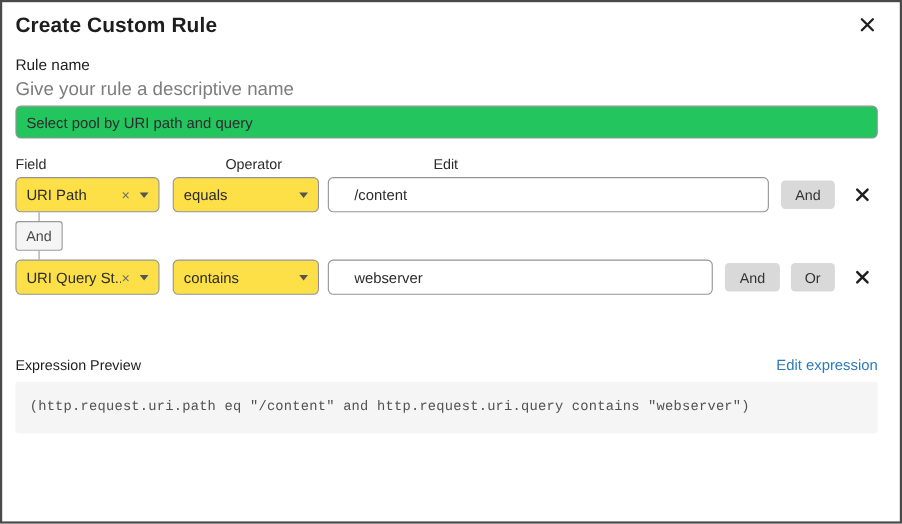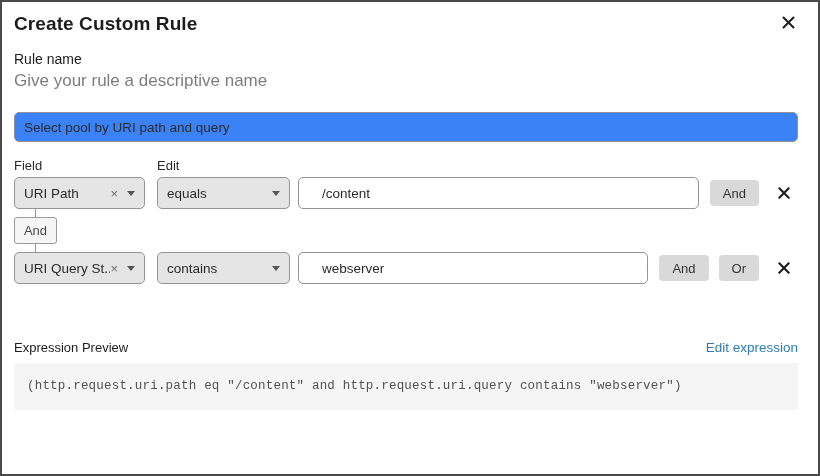--- a/index.html
+++ b/index.html
@@ -16,38 +16,38 @@
 
   
   .dlg-header { display: flex; justify-content: space-between; align-items: flex-start; margin-top: 10px; gap: 28px; }
   .dlg-title { font-size: 19px; font-weight: bold; color: #1d1d1d; line-height: 24px; letter-spacing: .1px; }
   .close-btn { background: none; border: none; padding: 2px; margin-top: 1px; cursor: pointer; line-height: 0; }
 
   
   .rule-label { margin-top: 15px; font-size: 14px; color: #202020; line-height: 17px; }
   .rule-helper { margin-top: 4px; font-size: 17px; color: #7d7d7d; line-height: 17px; }
   .rule-input {
-    display: block; margin-top: 23px; width: 100%; height: 30px;
+    display: block; margin-top: 7px; width: 100%; height: 30px;
     border: 1px solid #949494; border-radius: 5px; padding: 0 9px;
     font-size: 13.5px; color: #2b2b2b; box-sizing: border-box;
-    font-family: "Liberation Sans", sans-serif; outline: none; background: #3b82f6;
+    font-family: "Liberation Sans", sans-serif; outline: none; background: #22c55e;
   }
 
   
   .match-heading { margin-top: 47px; font-size: 14.5px; font-weight: bold; color: #1d1d1d; line-height: 18px; }
-  .cols { display: flex; margin-top: 16px; font-size: 13px; color: #2b2b2b; line-height: 15px; }
+  .cols { display: flex; margin-top: 16px; font-size: 13px; color: #2b2b2b; line-height: 15px; gap: 48px; }
   .col-field { width: 143px; }
   .col-operator { width: 141px; }
   .col-value { flex: 1; }
 
   .cond-row { display: flex; align-items: center; margin-top: 4px; height: 32px; }
   .dd {
     height: 32px; border: 1px solid #949494; border-radius: 5px;
     display: flex; align-items: center; padding: 0 9px; box-sizing: border-box;
-    background: #e5e5e5; cursor: pointer;
+    background: #fde047; cursor: pointer;
   }
   .dd-field { width: 131px; margin-right: 12px; }
   .dd-operator { width: 133px; margin-right: 8px; gap: 37px; }
   .dd-label { flex: 1; font-size: 13.5px; color: #2b2b2b; white-space: nowrap; overflow: hidden; }
   .dd-clear { color: #6e6e6e; font-size: 13px; margin-right: 9px; line-height: 1; }
   .caret { width: 0; height: 0; border-left: 4.5px solid transparent; border-right: 4.5px solid transparent; border-top: 5px solid #555; flex: none; }
 
   .val-input {
     flex: 1; min-width: 0; height: 32px; border: 1px solid #949494; border-radius: 5px;
     padding: 0 23px; font-size: 13.5px; color: #2b2b2b; box-sizing: border-box;
@@ -95,20 +95,21 @@
     </button>
   </div>
 
   <div class="rule-label">Rule name</div>
   <div class="rule-helper">Give your rule a descriptive name</div>
   <input class="rule-input" type="text" value="Select pool by URI path and query" style="">
 
 
   <div class="cols">
     <div class="col-field">Field</div>
+    <div class="col-operator">Operator</div>
     <div class="col-value">Edit</div>
   </div>
 
   <div class="cond-row">
     <div class="dd dd-field">
       <span class="dd-label">URI Path</span>
       <span class="dd-clear">×</span>
       <span class="caret"></span>
     </div>
     <div class="dd dd-operator">

